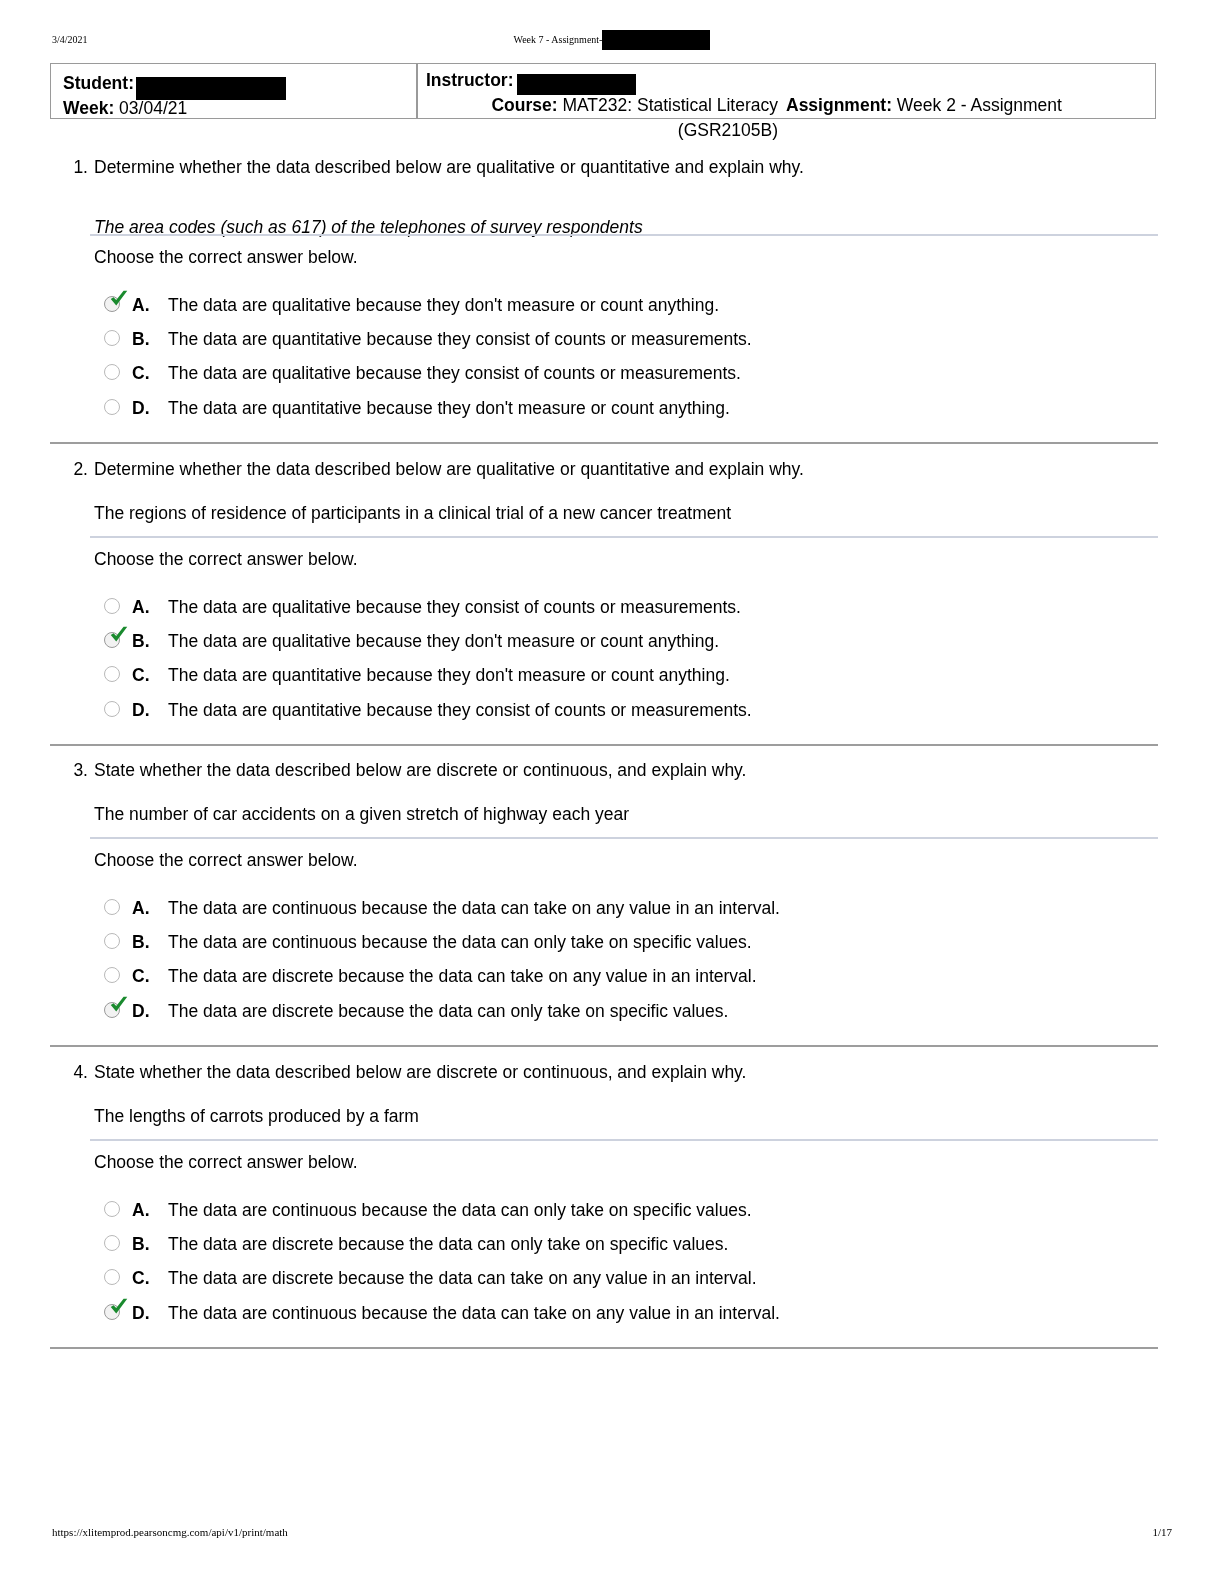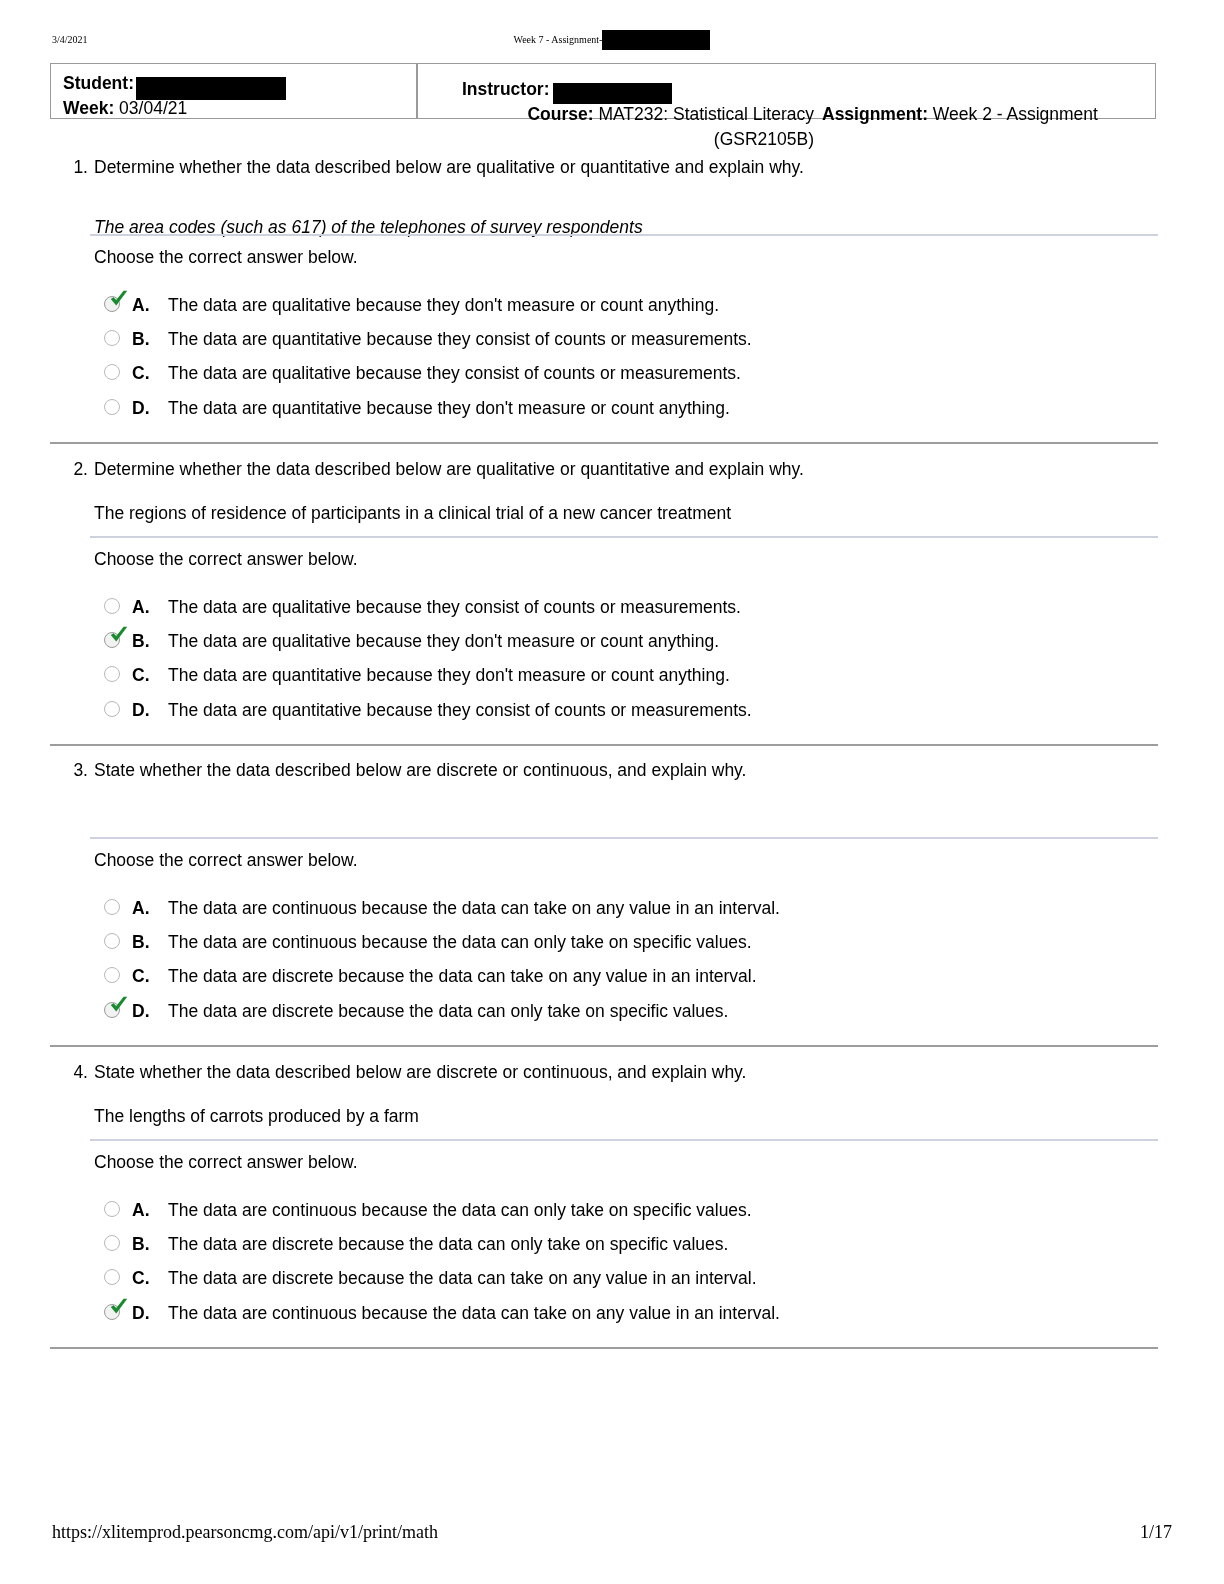--- a/index.html
+++ b/index.html
@@ -71,25 +71,24 @@
     position: absolute;
     left: 12px;
     top: 7px;
     width: 345px;
     font-size: 17.5px;
     line-height: 25px;
   }
   .info-col-right {
     position: absolute;
     left: 375px;
-    top: 13px;
+    top: 4px;
     right: 6px;
     font-size: 17.5px;
     line-height: 25px;
-    margin-left: 36px;
   }
   .info-row { white-space: nowrap; }
   .lbl { font-weight: bold; }
   .redact-student { width: 150px; height: 23px; position: relative; top: 4px; margin-left: 2px; }
   .redact-instructor { width: 119px; height: 21px; position: relative; top: 3px; margin-left: 3px; }
 
   .course-assign-wrap {
     position: relative;
   }
   .course-block {
@@ -205,21 +204,21 @@
   }
 
   
   .footer {
     position: absolute;
     left: 52px;
     right: 52px;
     top: 1521px;
     height: 22px;
     font-family: "Liberation Serif", serif;
-    font-size: 18px;
+    font-size: 11px;
     line-height: 22px;
   }
   .footer .f-left { position: absolute; left: 0; top: 0; white-space: nowrap; }
   .footer .f-right { position: absolute; right: 0; top: 0; white-space: nowrap; }
 </style>
 </head>
 <body>
 
 <div class="print-header">
   <span class="ph-date">3/4/2021</span>
@@ -322,20 +321,21 @@
         <span class="opt-letter">D.</span>
         <span class="opt-text">The data are quantitative because they consist of counts or measurements.</span>
       </div>
       <div class="q-sep" style="top: 287px;"></div>
     </div>
     <div class="q" style="top: 758px;">
       <div class="q-head">
         <span class="q-num">3.</span>
         <span class="q-prompt">State whether the data described below are discrete or continuous, and explain why.</span>
       </div>
+      <div class="q-detail" style="top: 44px;">The number of car accidents on a given stretch of highway each year</div>
       <div class="q-lightsep" style="top: 79px;"></div>
       <div class="q-choose" style="top: 90px;">Choose the correct answer below.</div>
       <div class="opt" style="top: 137px;">
         <span class="radio"></span>
         <span class="opt-letter">A.</span>
         <span class="opt-text">The data are continuous because the data can take on any value in an interval.</span>
       </div>
       <div class="opt" style="top: 171px;">
         <span class="radio"></span>
         <span class="opt-letter">B.</span>

